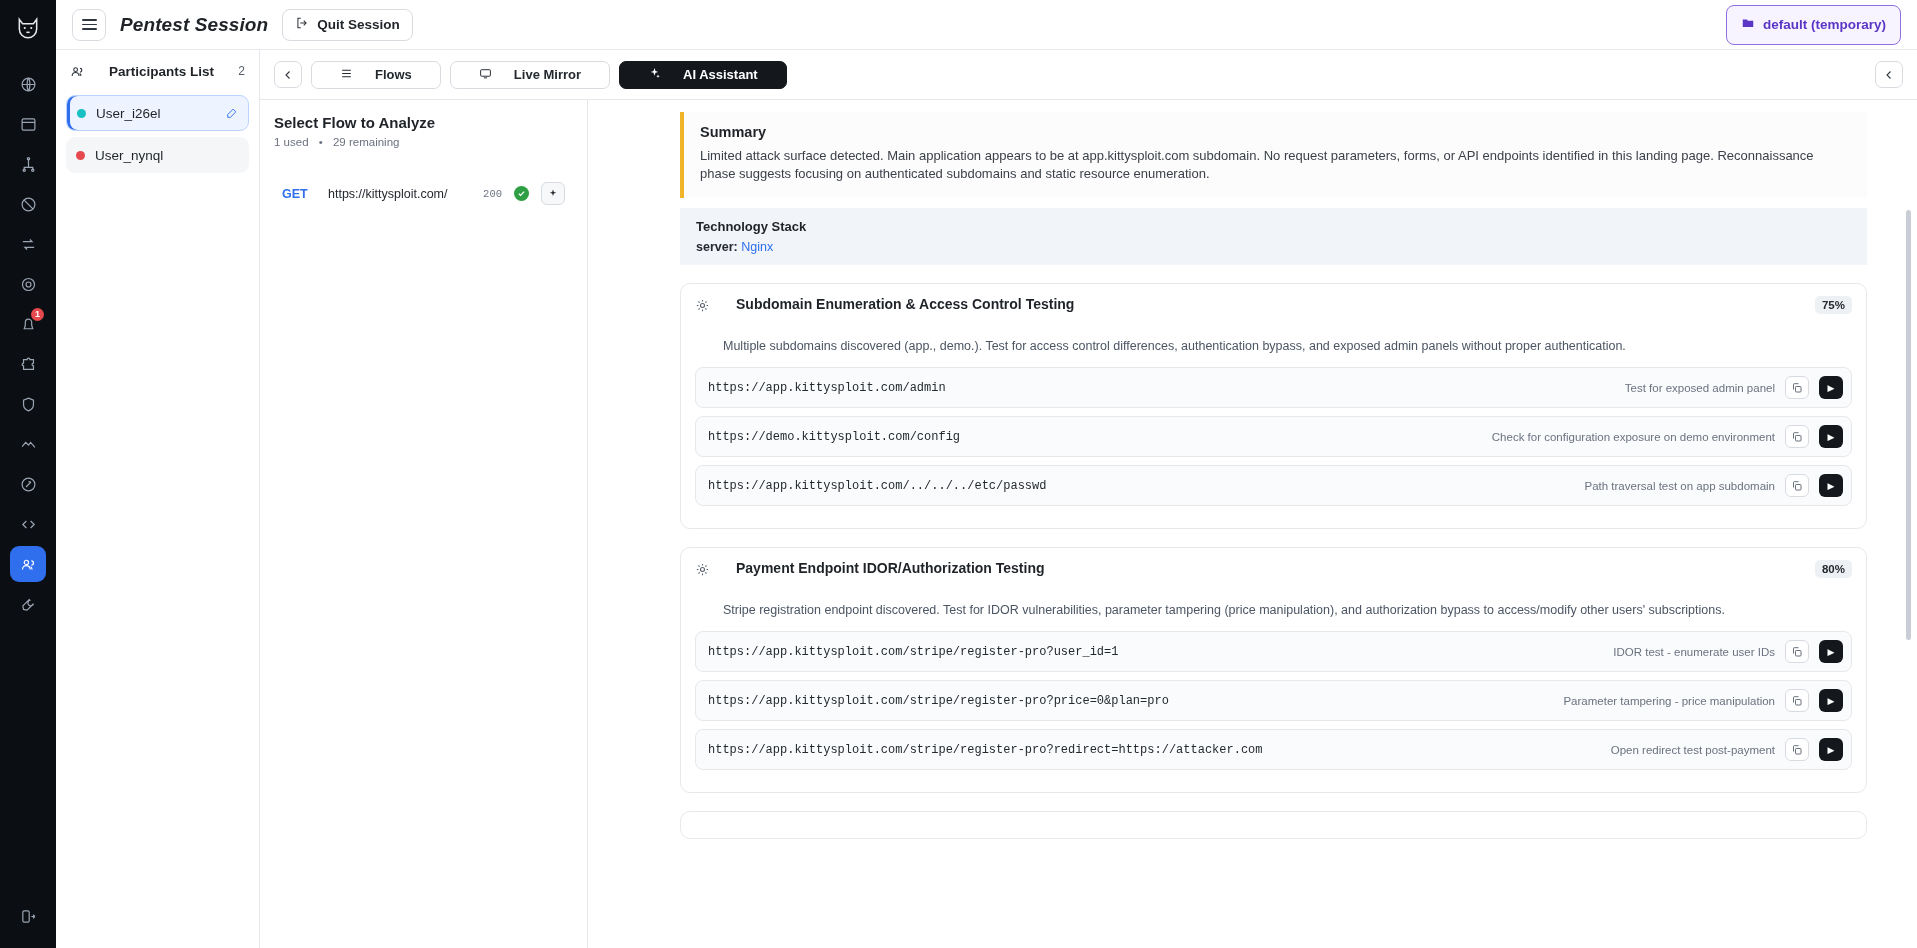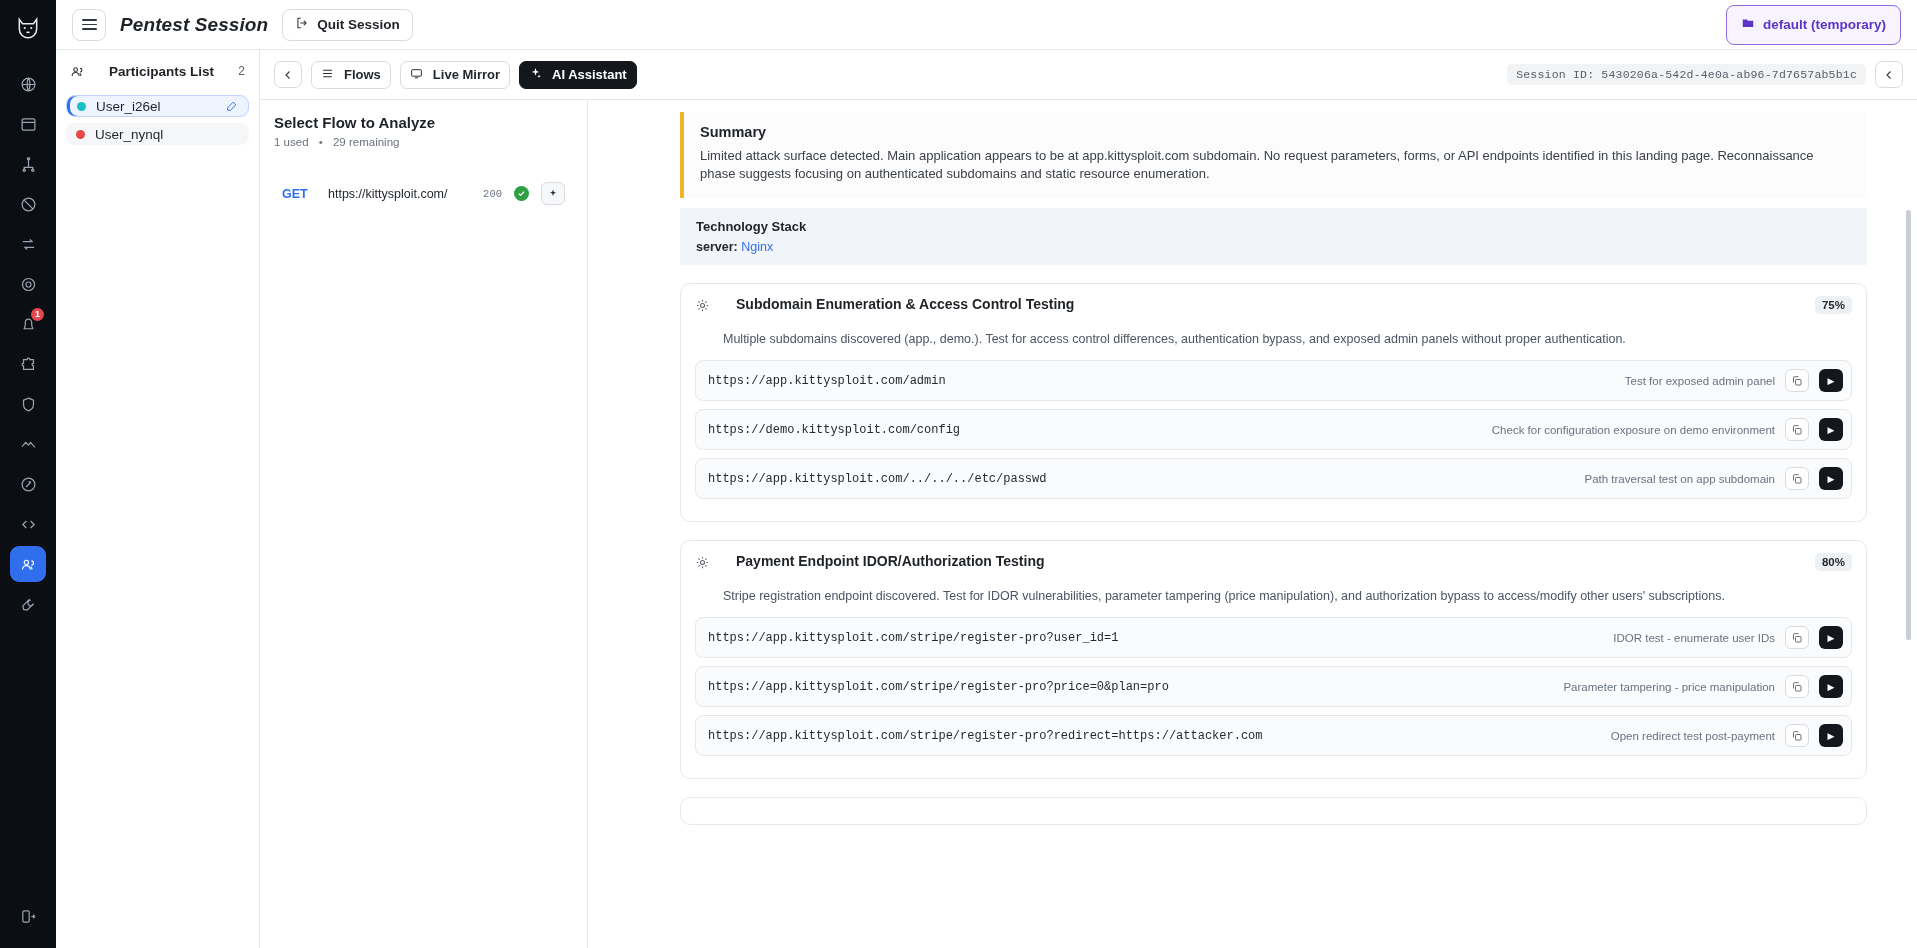--- a/index.html
+++ b/index.html
@@ -77,21 +77,21 @@
   .participants-head {
     display: flex; align-items: flex-start; gap: 24px;
     padding: 2px 4px 12px 4px;
   }
   .participants-title { font-size: 13.5px; font-weight: 700; }
   .participants-count {
     margin-left: auto; font-size: 12px; color: #57606a;
   }
   .participant {
     display: flex; align-items: center; gap: 10px;
-    height: 22px; padding: 0 10px; border-radius: 9px;
+    height: 36px; padding: 0 10px; border-radius: 9px;
     margin-bottom: 6px; font-size: 13.5px; background: #f5f6f8;
   }
   .participant.selected {
     background: #eef4ff; border: 1px solid #bcd3ff;
     box-shadow: inset 3px 0 0 #2f6fed;
   }
   .dot { width: 9px; height: 9px; border-radius: 50%; flex: 0 0 9px; }
   .participant .edit { margin-left: auto; color: #2f6fed; display: flex; }
 
   
@@ -99,22 +99,22 @@
   .tabsbar {
     height: 50px; flex: 0 0 50px; display: flex; align-items: center;
     gap: 9px; padding: 0 14px; border-bottom: 1px solid #e6e8eb; background: #fff;
   }
   .icon-btn {
     width: 28px; height: 27px; border: 1px solid #d8dce1; border-radius: 7px;
     background: #fff; display: flex; align-items: center; justify-content: center;
     color: #30363d;
   }
   .tab {
-    display: flex; align-items: center; gap: 10px;
-    height: 28px; padding: 0 9px; border-radius: 7px;
+    display: flex; align-items: center; gap: 22px;
+    height: 28px; padding: 0 28px; border-radius: 7px;
     border: 1px solid #d8dce1; background: #fff;
     font-size: 13px; font-weight: 600; color: #24292f;
   }
   .tab.active { background: #14181d; color: #ffffff; border-color: #14181d; }
   .tabs-spacer { flex: 1 1 auto; }
   .session-id {
     font-family: "Liberation Mono", monospace; font-size: 11.5px;
     color: #57606a; background: #f1f3f5; border-radius: 5px;
     padding: 4px 9px; letter-spacing: .2px;
   }
@@ -169,21 +169,21 @@
   }
   .attack-head { display: flex; align-items: flex-start; gap: 26px; }
   .gear { color: #57606a; margin-top: 2px; }
   .attack-name { font-size: 14px; font-weight: 700; }
   .attack-pct {
     margin-left: auto; font-size: 11.5px; font-weight: 700; color: #24292f;
     background: #eef1f4; border-radius: 5px; padding: 3px 7px; white-space: nowrap;
   }
   .attack-desc {
     font-size: 12.5px; color: #4b5563; line-height: 1.45;
-    margin: 13px 0 12px 28px;
+    margin: 20px 0 12px 28px;
   }
   .payload {
     display: flex; align-items: center; gap: 10px;
     border: 1px solid #e6e8eb; border-radius: 8px;
     background: #fafbfc; padding: 8px 8px 8px 12px; margin-bottom: 8px;
   }
   .payload-url {
     font-family: "Liberation Mono", monospace; font-size: 12px; color: #24292f;
     overflow: hidden; text-overflow: ellipsis; white-space: nowrap;
   }
@@ -400,21 +400,20 @@
           <div class="tab active">
             <span>
               <svg width="13" height="13" viewBox="0 0 24 24" fill="#ffffff" stroke="none">
                   <path d="M12 2l1.8 5.2L19 9l-5.2 1.8L12 16l-1.8-5.2L5 9l5.2-1.8z"></path>
                   <path d="M18.5 14l.9 2.3 2.3.9-2.3.9-.9 2.3-.9-2.3-2.3-.9 2.3-.9z"></path>
                 </svg>
             </span>
             <span>AI Assistant</span>
           </div>
           <div class="tabs-spacer"></div>
-          <div class="session-id">Session ID: 5430206a-542d-4e0a-ab96-7d7657ab5b1c</div>
           <div class="icon-btn">
             <svg width="12" height="12" viewBox="0 0 24 24" fill="none" stroke="currentColor" stroke-width="2.2">
                 <path d="M15 5l-7 7 7 7"></path>
               </svg>
           </div>
         </div>
 
         <div class="content">
 
           <div class="flowpanel">

